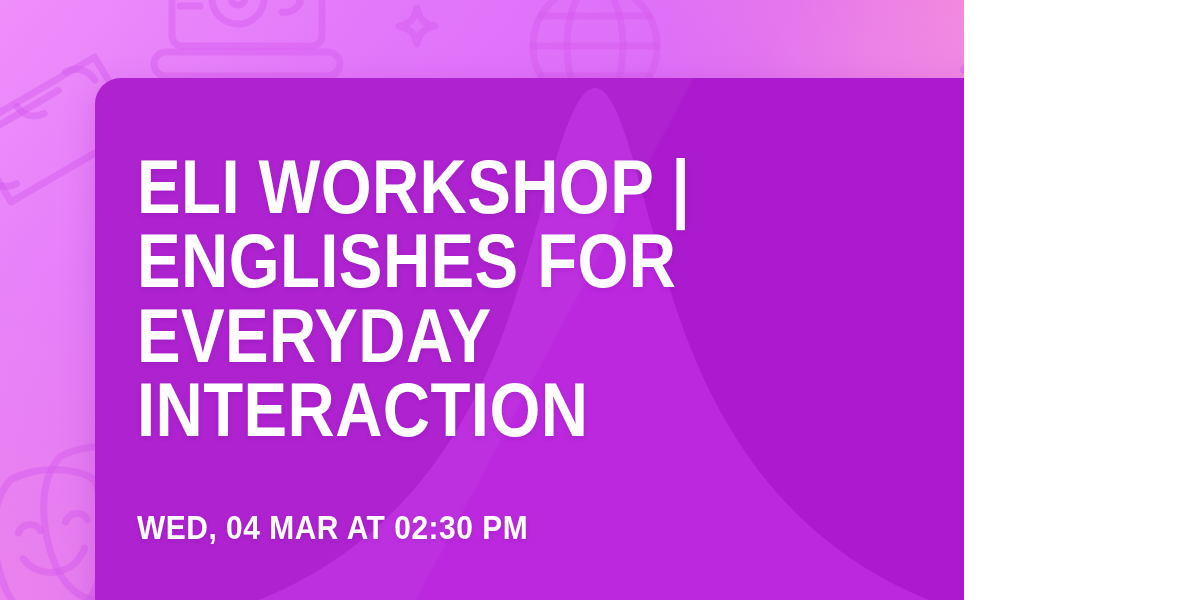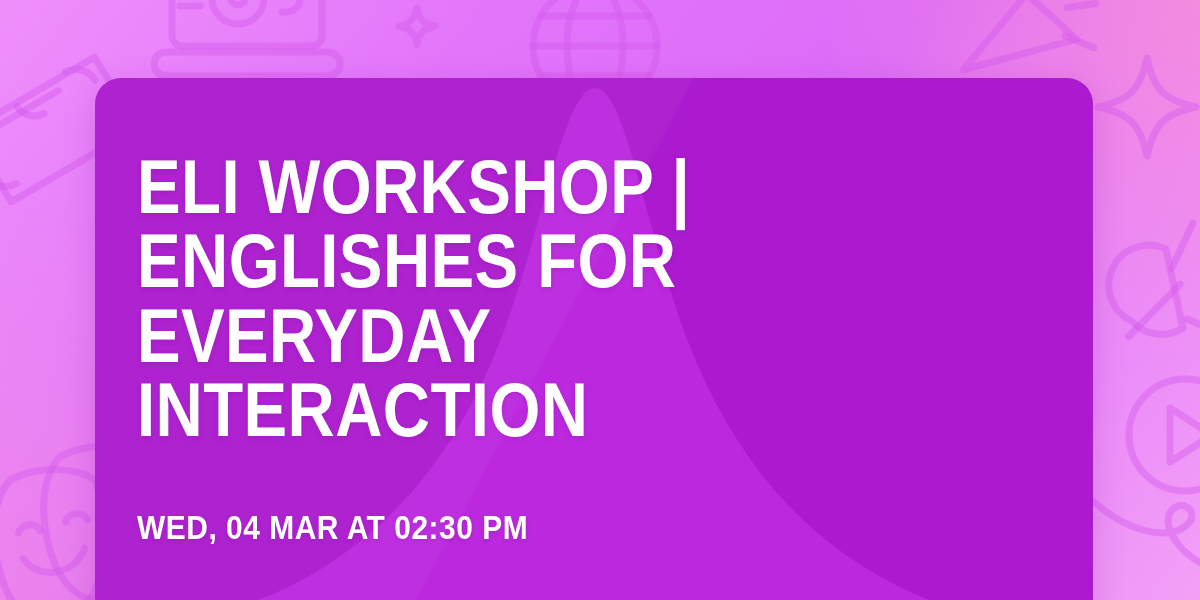--- a/index.html
+++ b/index.html
@@ -4,21 +4,21 @@
 <style>
   html, body {
     margin: 0;
     padding: 0;
     background: #ffffff;
   }
   * { box-sizing: border-box; }
 
   .stage {
     position: relative;
-    width: 1200px;
+    width: 964px;
     height: 600px;
     overflow: hidden;
     font-family: "Liberation Sans", sans-serif;
   }
 
   
   .bg {
     position: absolute;
     inset: 0;
     background:

